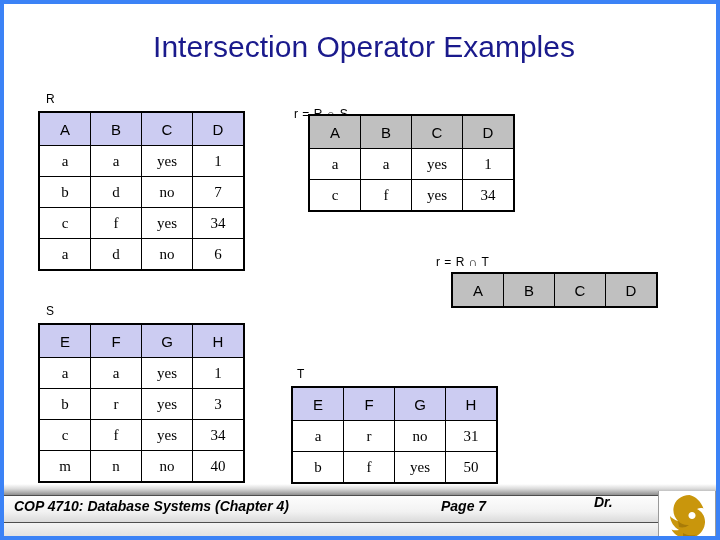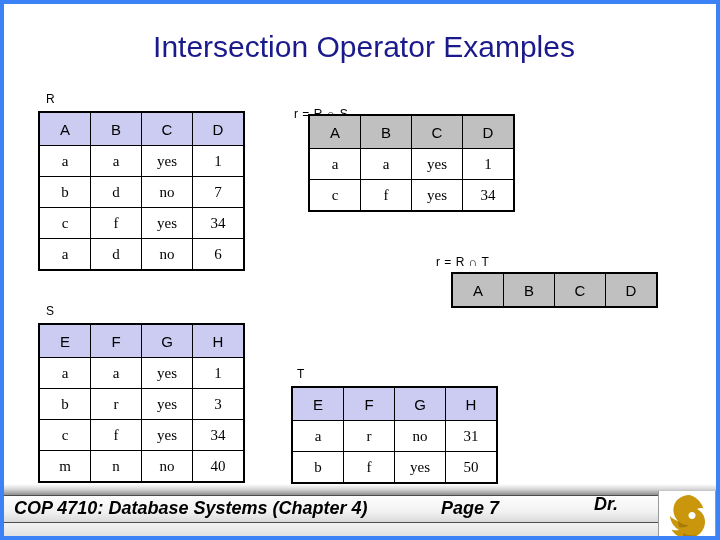--- a/index.html
+++ b/index.html
@@ -107,21 +107,21 @@
     border-bottom: 1px solid #4d4d4d;
   }
   #footer-band2 {
     top: 39px;
     height: 13px;
     background: linear-gradient(to bottom, #f4f4f4 0%, #e2e2e2 100%);
   }
   .foot-text {
     position: absolute;
     font-family: "Liberation Sans", sans-serif;
-    font-size: 18px;
+    font-size: 14px;
     font-weight: bold;
     font-style: italic;
     color: #000000;
     white-space: nowrap;
   }
   #foot-course { left: 10px; top: 14px; }
   #foot-page   { left: 437px; top: 14px; }
   #foot-dr     { left: 590px; top: 10px; font-style: italic; }
   #foot-author { left: 10px; top: 40px; }
 

